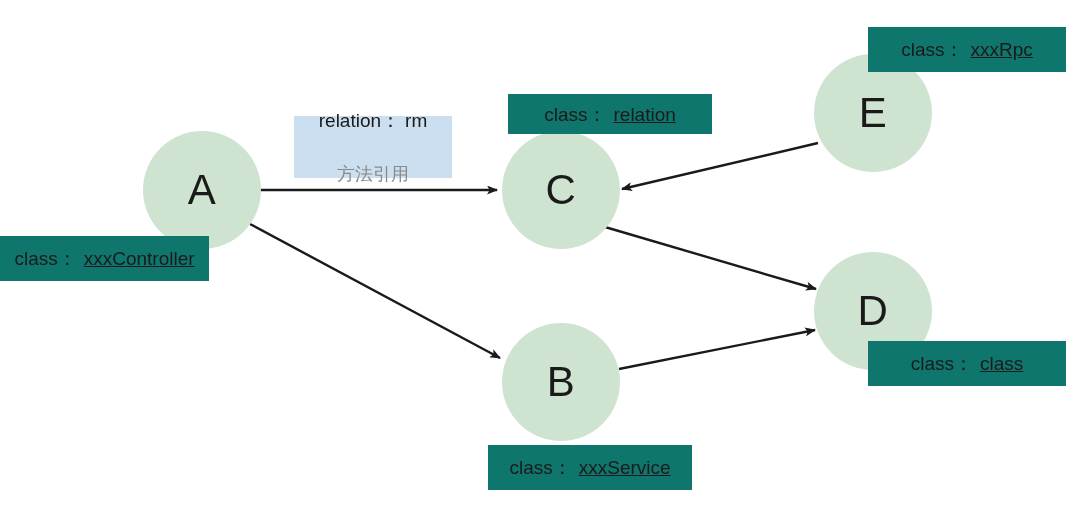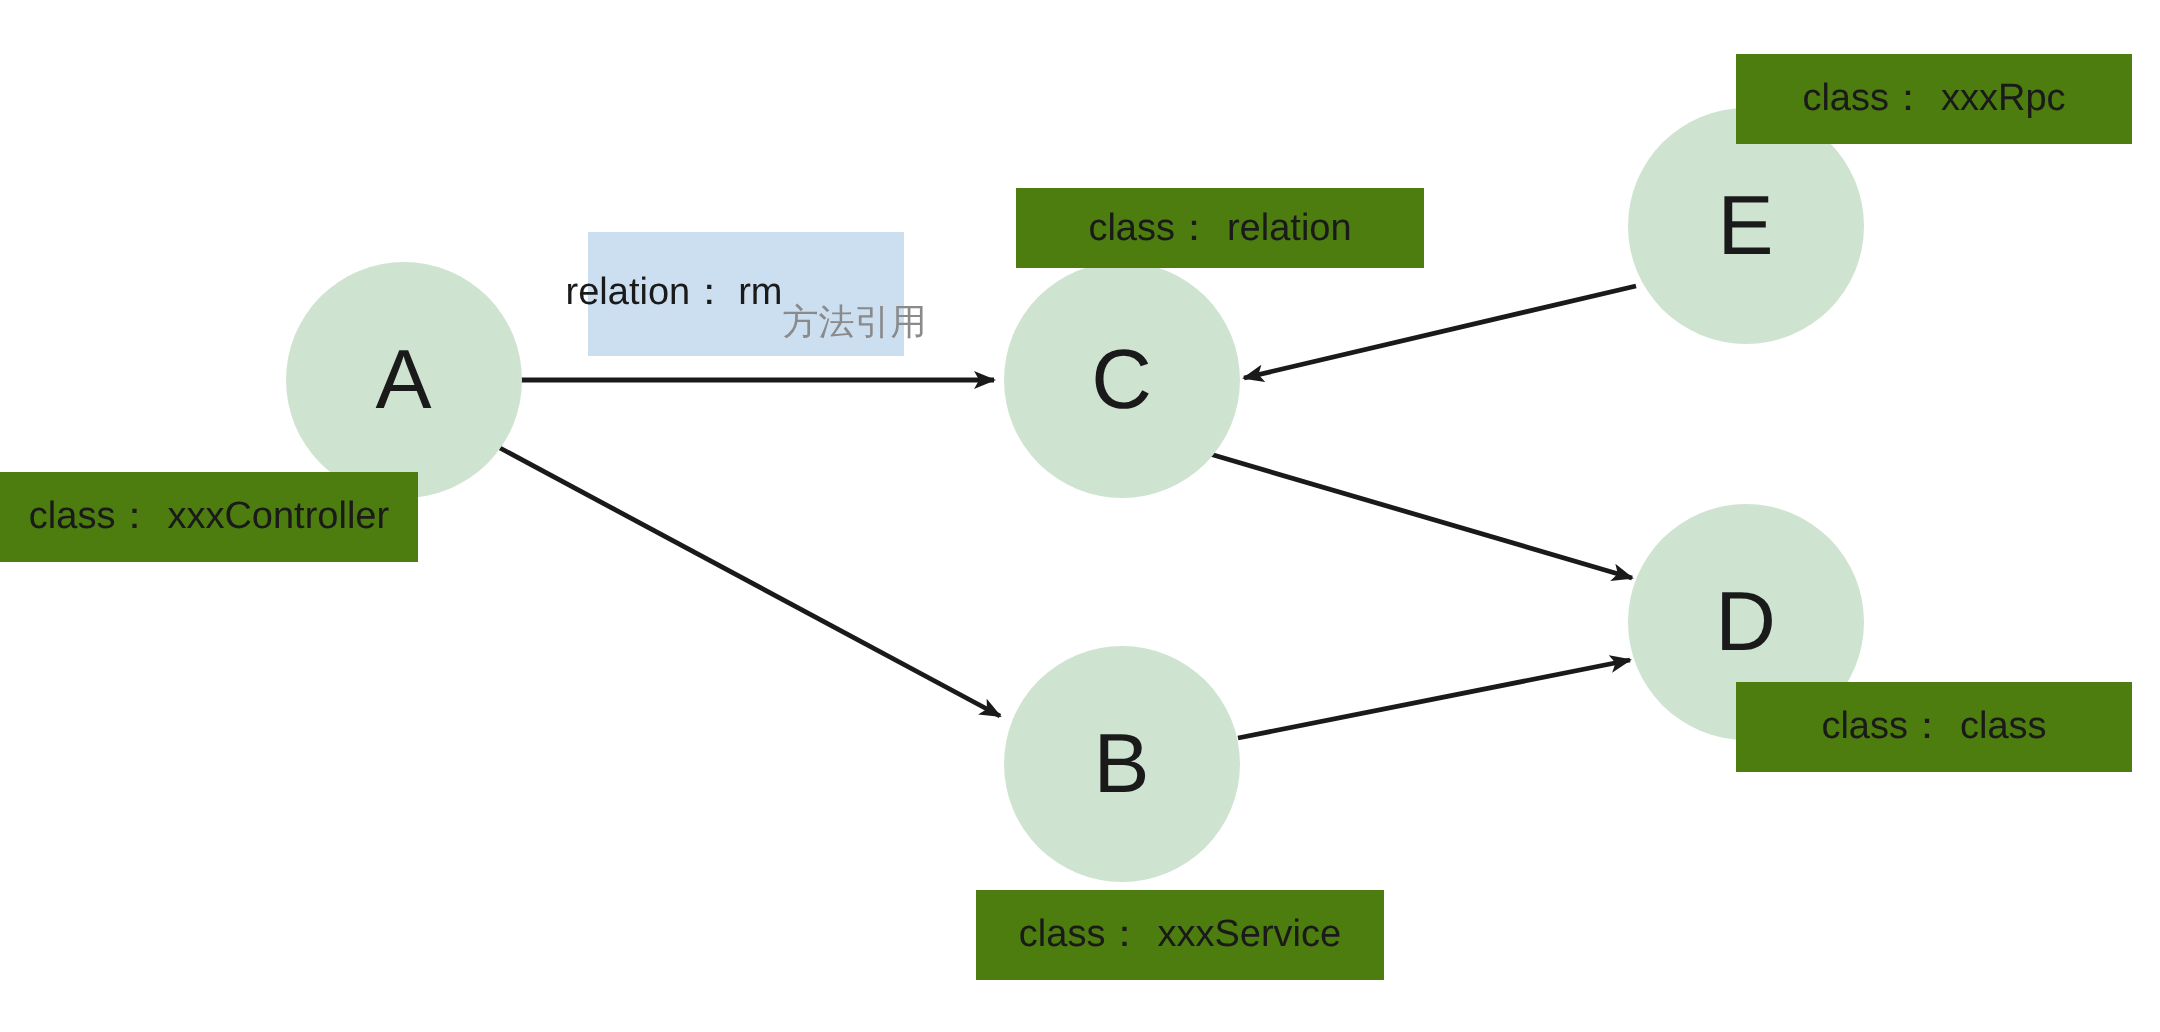--- a/index.html
+++ b/index.html
@@ -37,41 +37,41 @@
   }
   .node-label {
     font-size: 42px;
     font-weight: 400;
     color: #1a1a1a;
     line-height: 1;
     letter-spacing: 0.5px;
   }
   .tag {
     position: absolute;
-    background: #4d7c0f;
+    background: #0f766e;
     color: #1a1a1a;
     font-size: 19px;
     line-height: 1;
     display: flex;
     align-items: center;
     justify-content: center;
     padding: 11px 14px;
     white-space: nowrap;
     z-index: 3;
     box-sizing: border-box;
   }
   .tag .k { letter-spacing: 0px; }
   .tag .sep { padding: 0 2px 0 0; }
-  .tag .v { padding-left: 5px; }
+  .tag .v { padding-left: 5px; text-decoration: underline; }
   .rel-tag {
     position: absolute;
     background: #ccdff1;
     z-index: 3;
     display: flex;
-    flex-direction: row;
+    flex-direction: column;
     align-items: center;
     justify-content: center;
     padding: 6px 16px;
     box-sizing: border-box;
     white-space: nowrap;
   }
   .rel-line1 {
     font-size: 19px;
     color: #1a1a1a;
     line-height: 1.35;

